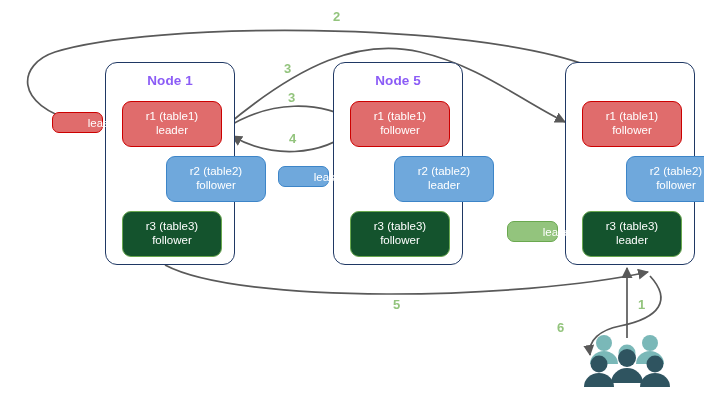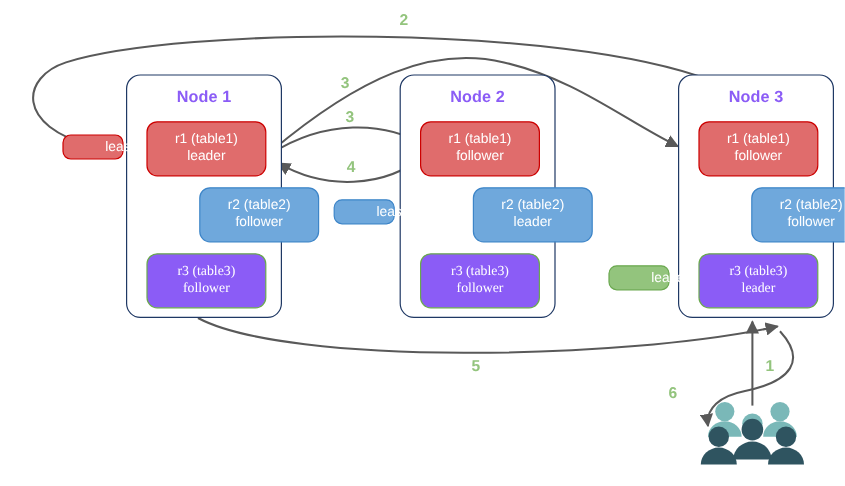--- a/index.html
+++ b/index.html
@@ -53,21 +53,21 @@
     align-items: center;
     justify-content: center;
     text-align: center;
     line-height: 1.18;
     font-size: 11.5px;
     color: #ffffff;
   }
   .replica span { display: block; }
   .rep-red    { background: #e06c6c; border: 1.4px solid #cc0000; }
   .rep-blue   { background: #6fa8dc; border: 1.4px solid #3d85c8; margin-left: 44px; }
-  .rep-green  { background: #8b5cf6; border: 1.4px solid #6aa84f; font-family: Liberation Serif, serif; }
+  .rep-green  { background: #14532d; border: 1.4px solid #6aa84f; }
 
   .lease {
     position: absolute;
     box-sizing: border-box;
     border-radius: 7px;
     display: flex;
     align-items: center;
     justify-content: center;
     font-size: 11.5px;
     color: #ffffff;
@@ -130,21 +130,21 @@
     </div>
     <div class="replica rep-green" style="left:16px; top:148px; width:100px; height:46px;">
       <div>
         <span>r3 (table3)</span>
         <span>follower</span>
       </div>
     </div>
   </div>
 
   <div class="node-box" style="left:333px; top:62px; width:130px; height:203px;">
-    <div class="node-title">Node 2</div>
+    <div class="node-title">Node 5</div>
     <div class="replica rep-red" style="left:16px; top:38px; width:100px; height:46px;">
       <div>
         <span>r1 (table1)</span>
         <span>follower</span>
       </div>
     </div>
     <div class="replica rep-blue" style="left:16px; top:93px; width:100px; height:46px;">
       <div>
         <span>r2 (table2)</span>
         <span>leader</span>
@@ -152,21 +152,20 @@
     </div>
     <div class="replica rep-green" style="left:16px; top:148px; width:100px; height:46px;">
       <div>
         <span>r3 (table3)</span>
         <span>follower</span>
       </div>
     </div>
   </div>
 
   <div class="node-box" style="left:565px; top:62px; width:130px; height:203px;">
-    <div class="node-title">Node 3</div>
     <div class="replica rep-red" style="left:16px; top:38px; width:100px; height:46px;">
       <div>
         <span>r1 (table1)</span>
         <span>follower</span>
       </div>
     </div>
     <div class="replica rep-blue" style="left:16px; top:93px; width:100px; height:46px;">
       <div>
         <span>r2 (table2)</span>
         <span>follower</span>

